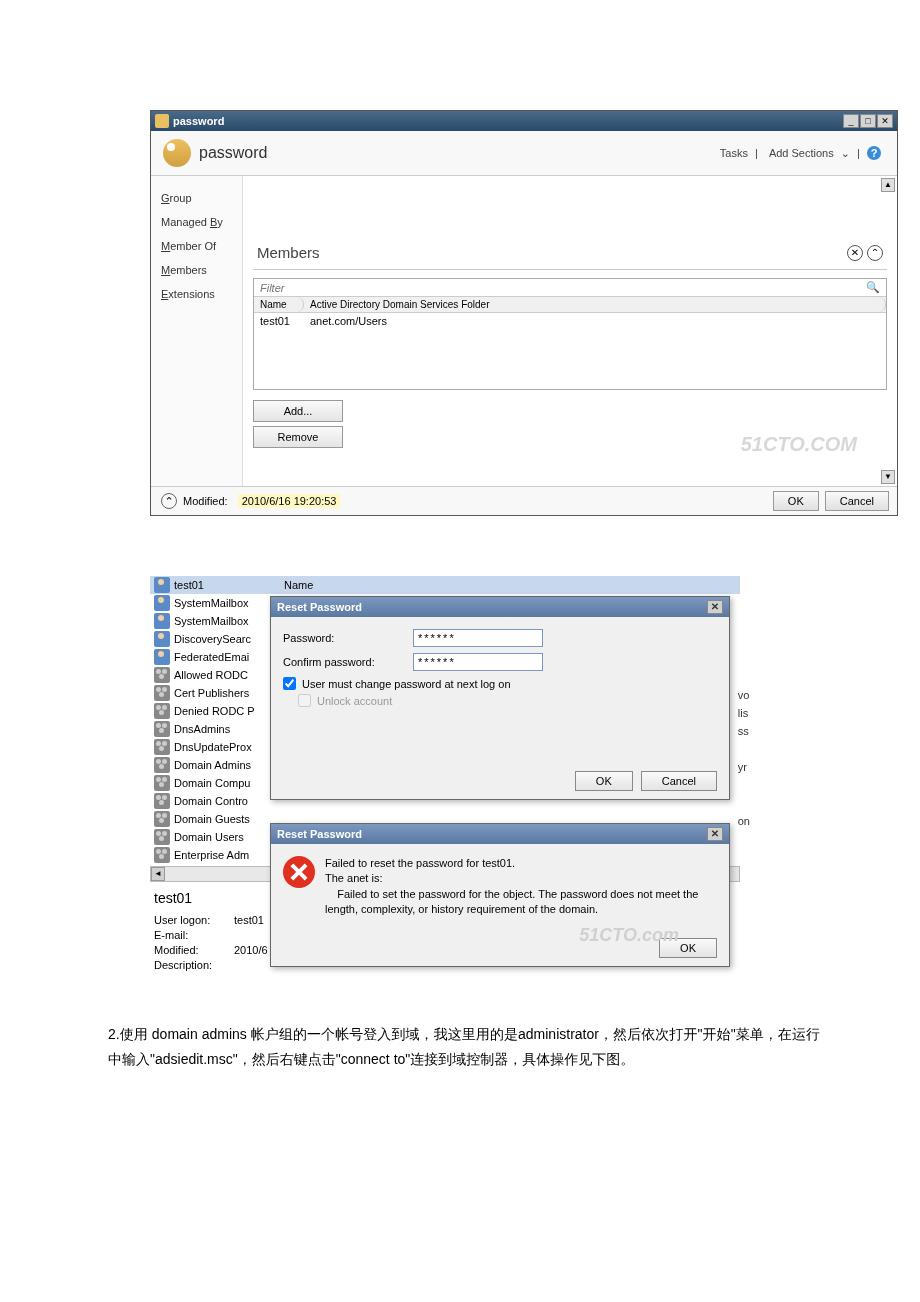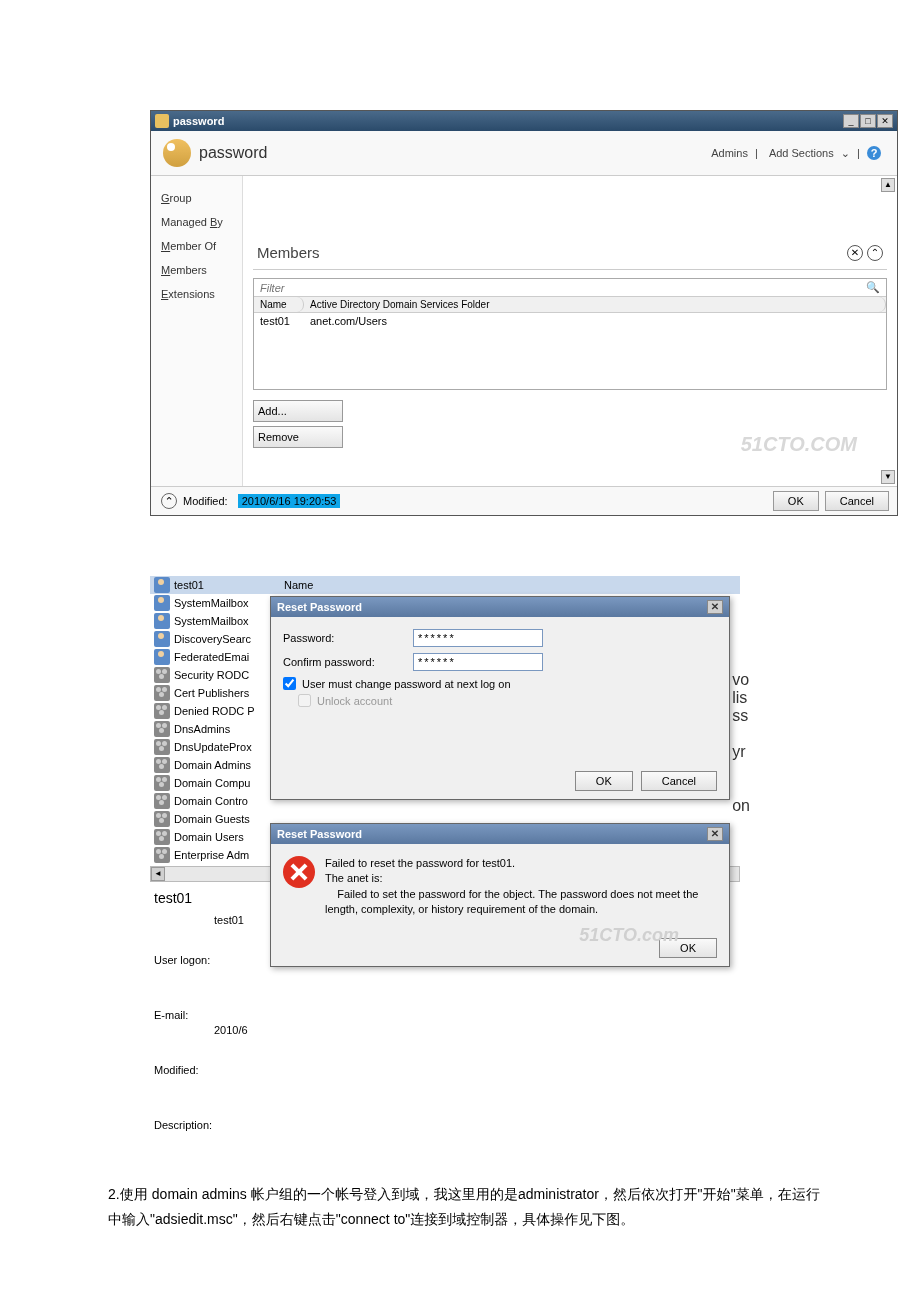--- a/index.html
+++ b/index.html
@@ -42,31 +42,31 @@
     .filter-row { display: flex; align-items: center; border-bottom: 1px solid #ccc; padding: 2px 6px; background: #fff; }
     .filter-input { border: none; flex: 1; font-style: italic; color: #999; outline: none; font-size: 11px; }
     .search-ic { color: #888; font-size: 11px; }
     .table-head { display: flex; background: #f0f0f0; border-bottom: 1px solid #ccc; }
     .th { padding: 2px 6px; font-size: 10px; border-right: 1px solid #ccc; border-radius: 7px; }
     .th1 { width: 50px; }
     .th2 { flex: 1; }
     .table-row { display: flex; padding: 2px 6px; }
     .td1 { width: 50px; }
     .members-actions { width: 90px; display: flex; flex-direction: column; gap: 4px; }
-    .action-btn { padding: 4px 4px; background: linear-gradient(#fafafa, #e4e4e4); border: 1px solid #999; cursor: pointer; font-size: 11px; }
+    .action-btn { padding: 4px 4px; background: linear-gradient(#fafafa, #e4e4e4); border: 1px solid #999; cursor: pointer; font-size: 11px; text-align: center; }
     
     .ext-section { margin-top: 40px; }
     .tabs { padding: 6px 0 0 120px; }
     .tab { display: inline-block; padding: 3px 12px; border: 1px solid #aaa; background: #f4f4f4; font-size: 11px; cursor: pointer; margin-right: -1px; }
     .tab.active { background: #fff; border-bottom: 1px solid #fff; }
     
     .footer { display: flex; align-items: center; padding: 6px 10px; border-top: 1px solid #ccc; background: #f8f8f8; position: relative; }
     .expand-btn { width: 16px; height: 16px; border: 1px solid #666; border-radius: 50%; text-align: center; line-height: 14px; margin-right: 6px; cursor: pointer; }
     .footer-label { margin-right: 10px; }
-    .footer-val { background: #0ea5e9; padding: 1px 4px; }
+    .footer-val { background: #fef9c3; padding: 1px 4px; }
     .footer-btns { position: absolute; right: 8px; display: flex; gap: 6px; }
     .footer-btn { padding: 3px 14px; background: linear-gradient(#fafafa,#e0e0e0); border: 1px solid #999; cursor: pointer; font-size: 11px; }
     .watermark1 { position: absolute; right: 40px; bottom: 30px; color: #d8d8d8; font-size: 20px; font-style: italic; font-weight: bold; pointer-events: none; }
     
     
     .window2-wrap { position: relative; margin: 60px 0 0 150px; width: 590px; }
     .user-list { position: relative; background: #fff; }
     .ul-row { display: flex; align-items: center; padding: 1px 0; height: 18px; }
     .ul-icon { width: 16px; height: 16px; margin: 0 4px; background: #5a8ac8; border-radius: 2px; position: relative; flex-shrink: 0; }
     .ul-icon.group { background: #888; }
@@ -98,23 +98,23 @@
     .err-icon::after { transform: rotate(-45deg); }
     .err-body { display: flex; padding: 12px; align-items: flex-start; }
     .err-text { font-size: 11px; line-height: 1.4; }
     
     .hscroll { display: flex; align-items: center; height: 16px; background: #e8e8e8; border: 1px solid #bbb; margin-top: 2px; }
     .hscroll-btn { width: 14px; height: 14px; background: #d0d0d0; border: 1px solid #999; text-align: center; font-size: 8px; line-height: 12px; cursor: pointer; }
     
     .detail-panel { padding: 8px 4px; font-size: 11px; }
     .detail-title { font-size: 14px; margin-bottom: 8px; }
     .detail-row { display: flex; margin: 3px 0; }
-    .detail-label { width: 60px; margin-top: 40px; }
-    
-    .side-text { position: absolute; right: -10px; top: 95px; font-size: 16px; line-height: 18px; color: #333; }
+    .detail-label { width: 80px; }
+    
+    .side-text { position: absolute; right: -10px; top: 110px; font-size: 11px; line-height: 18px; color: #333; }
     
     .watermark2 { position: absolute; right: 50px; bottom: 20px; color: #d0d0d0; font-size: 18px; font-style: italic; font-weight: bold; pointer-events: none; }
     
     .para { margin: 40px 100px 40px 108px; font-size: 14px; line-height: 1.8; color: #000; text-align: justify; }
   </style>
 </head>
 <body>
 
 <div class="window1">
   <div class="titlebar">
@@ -123,21 +123,21 @@
     <div class="win-btns">
       <div class="win-btn">_</div>
       <div class="win-btn">□</div>
       <div class="win-btn close">✕</div>
     </div>
   </div>
   <div class="header-row">
     <div class="header-icon"></div>
     <div class="header-title">password</div>
     <div class="header-actions">
-      <span>Admins</span> |
+      <span>Tasks</span> |
       <span><span>Add Sections</span> ⌄</span> |
       <span class="help-icon">?</span>
     </div>
   </div>
   <div class="body-row">
     <div class="nav-panel">
       <div class="nav-item"><span class="ul">G</span><span>roup</span></div>
       <div class="nav-item">Managed <span class="ul">B</span>y</div>
       <div class="nav-item"><span class="ul">M</span>ember Of</div>
       <div class="nav-item"><span class="ul">M</span>embers</div>
@@ -225,21 +225,21 @@
         <span class="ul-name">DiscoverySearc</span>
         <span class="ul-type"></span>
       </div>
       <div class="ul-row">
         <span class="ul-icon person"></span>
         <span class="ul-name">FederatedEmai</span>
         <span class="ul-type"></span>
       </div>
       <div class="ul-row">
         <span class="ul-icon group"></span>
-        <span class="ul-name">Security RODC</span>
+        <span class="ul-name">Allowed RODC</span>
         <span class="ul-type"></span>
       </div>
       <div class="ul-row">
         <span class="ul-icon group"></span>
         <span class="ul-name">Cert Publishers</span>
         <span class="ul-type"></span>
       </div>
       <div class="ul-row">
         <span class="ul-icon group"></span>
         <span class="ul-name">Denied RODC P</span>

